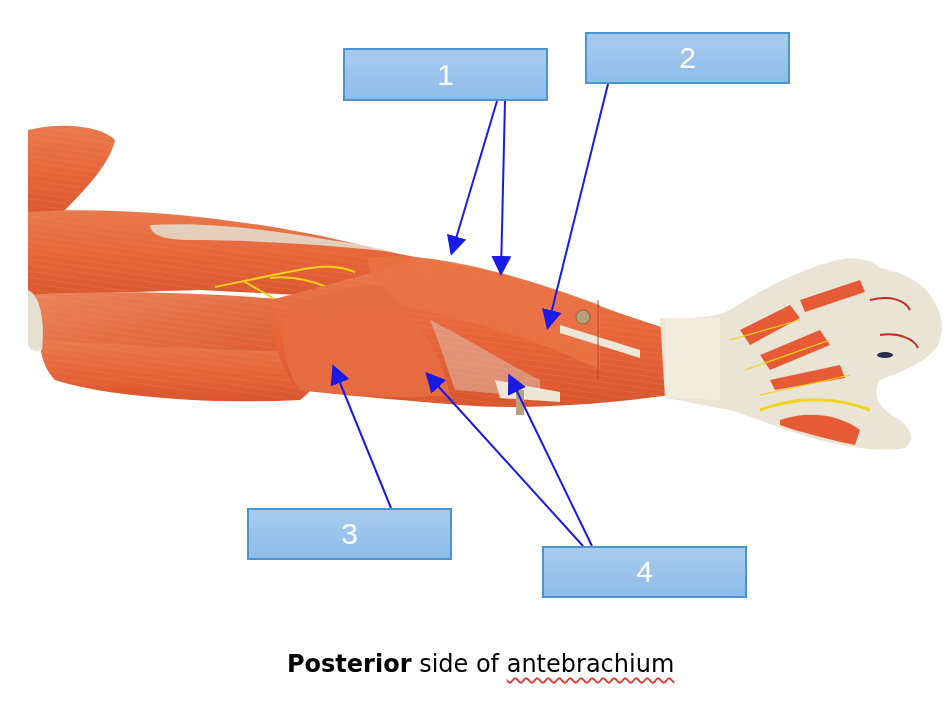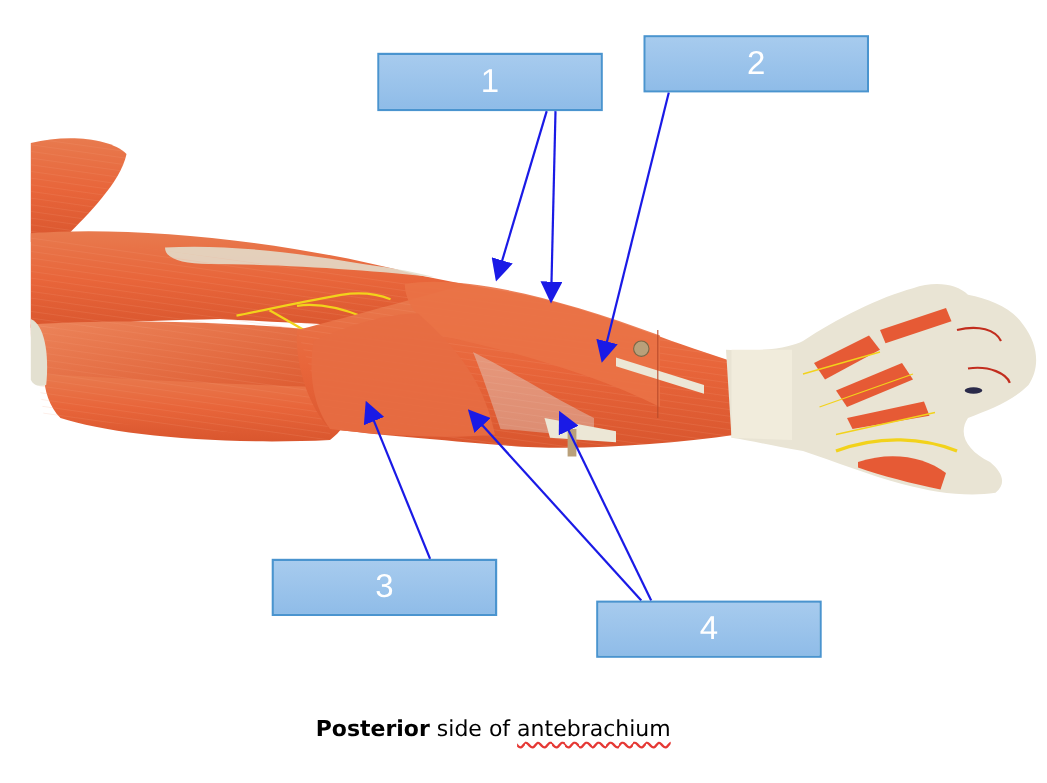--- a/index.html
+++ b/index.html
@@ -5,21 +5,21 @@
   html, body { margin:0; padding:0; background:#ffffff; }
   body { width:952px; height:712px; position:relative; overflow:hidden; font-family:"Liberation Sans", sans-serif; }
   .stage { position:absolute; left:0; top:0; width:952px; height:712px; }
   .label-box {
     position:absolute; box-sizing:border-box;
     background:linear-gradient(180deg,#a7cbee 0%,#8fbce8 100%);
     border:2px solid #4a94cf;
     color:#ffffff; font-family:"Liberation Sans", sans-serif; font-size:30px;
     display:flex; align-items:center; justify-content:center;
   }
-  .caption { position:absolute; left:287px; top:650px; font-family:"DejaVu Sans", sans-serif; font-size:20px; color:#000; white-space:nowrap; }
+  .caption { position:absolute; left:287px; top:650px; font-family:"DejaVu Sans", sans-serif; font-size:24px; color:#000; white-space:nowrap; }
   .caption b { font-weight:bold; }
   .spell { text-decoration: underline wavy #e53935; text-decoration-thickness:1.5px; text-underline-offset:5px; }
 </style>
 </head>
 <body>
 
 <div class="stage">
   <svg width="952" height="712" viewBox="0 0 952 712" style="position:absolute;left:0;top:0;">
     <defs>
       <linearGradient id="mus" x1="0" y1="0" x2="0" y2="1">

